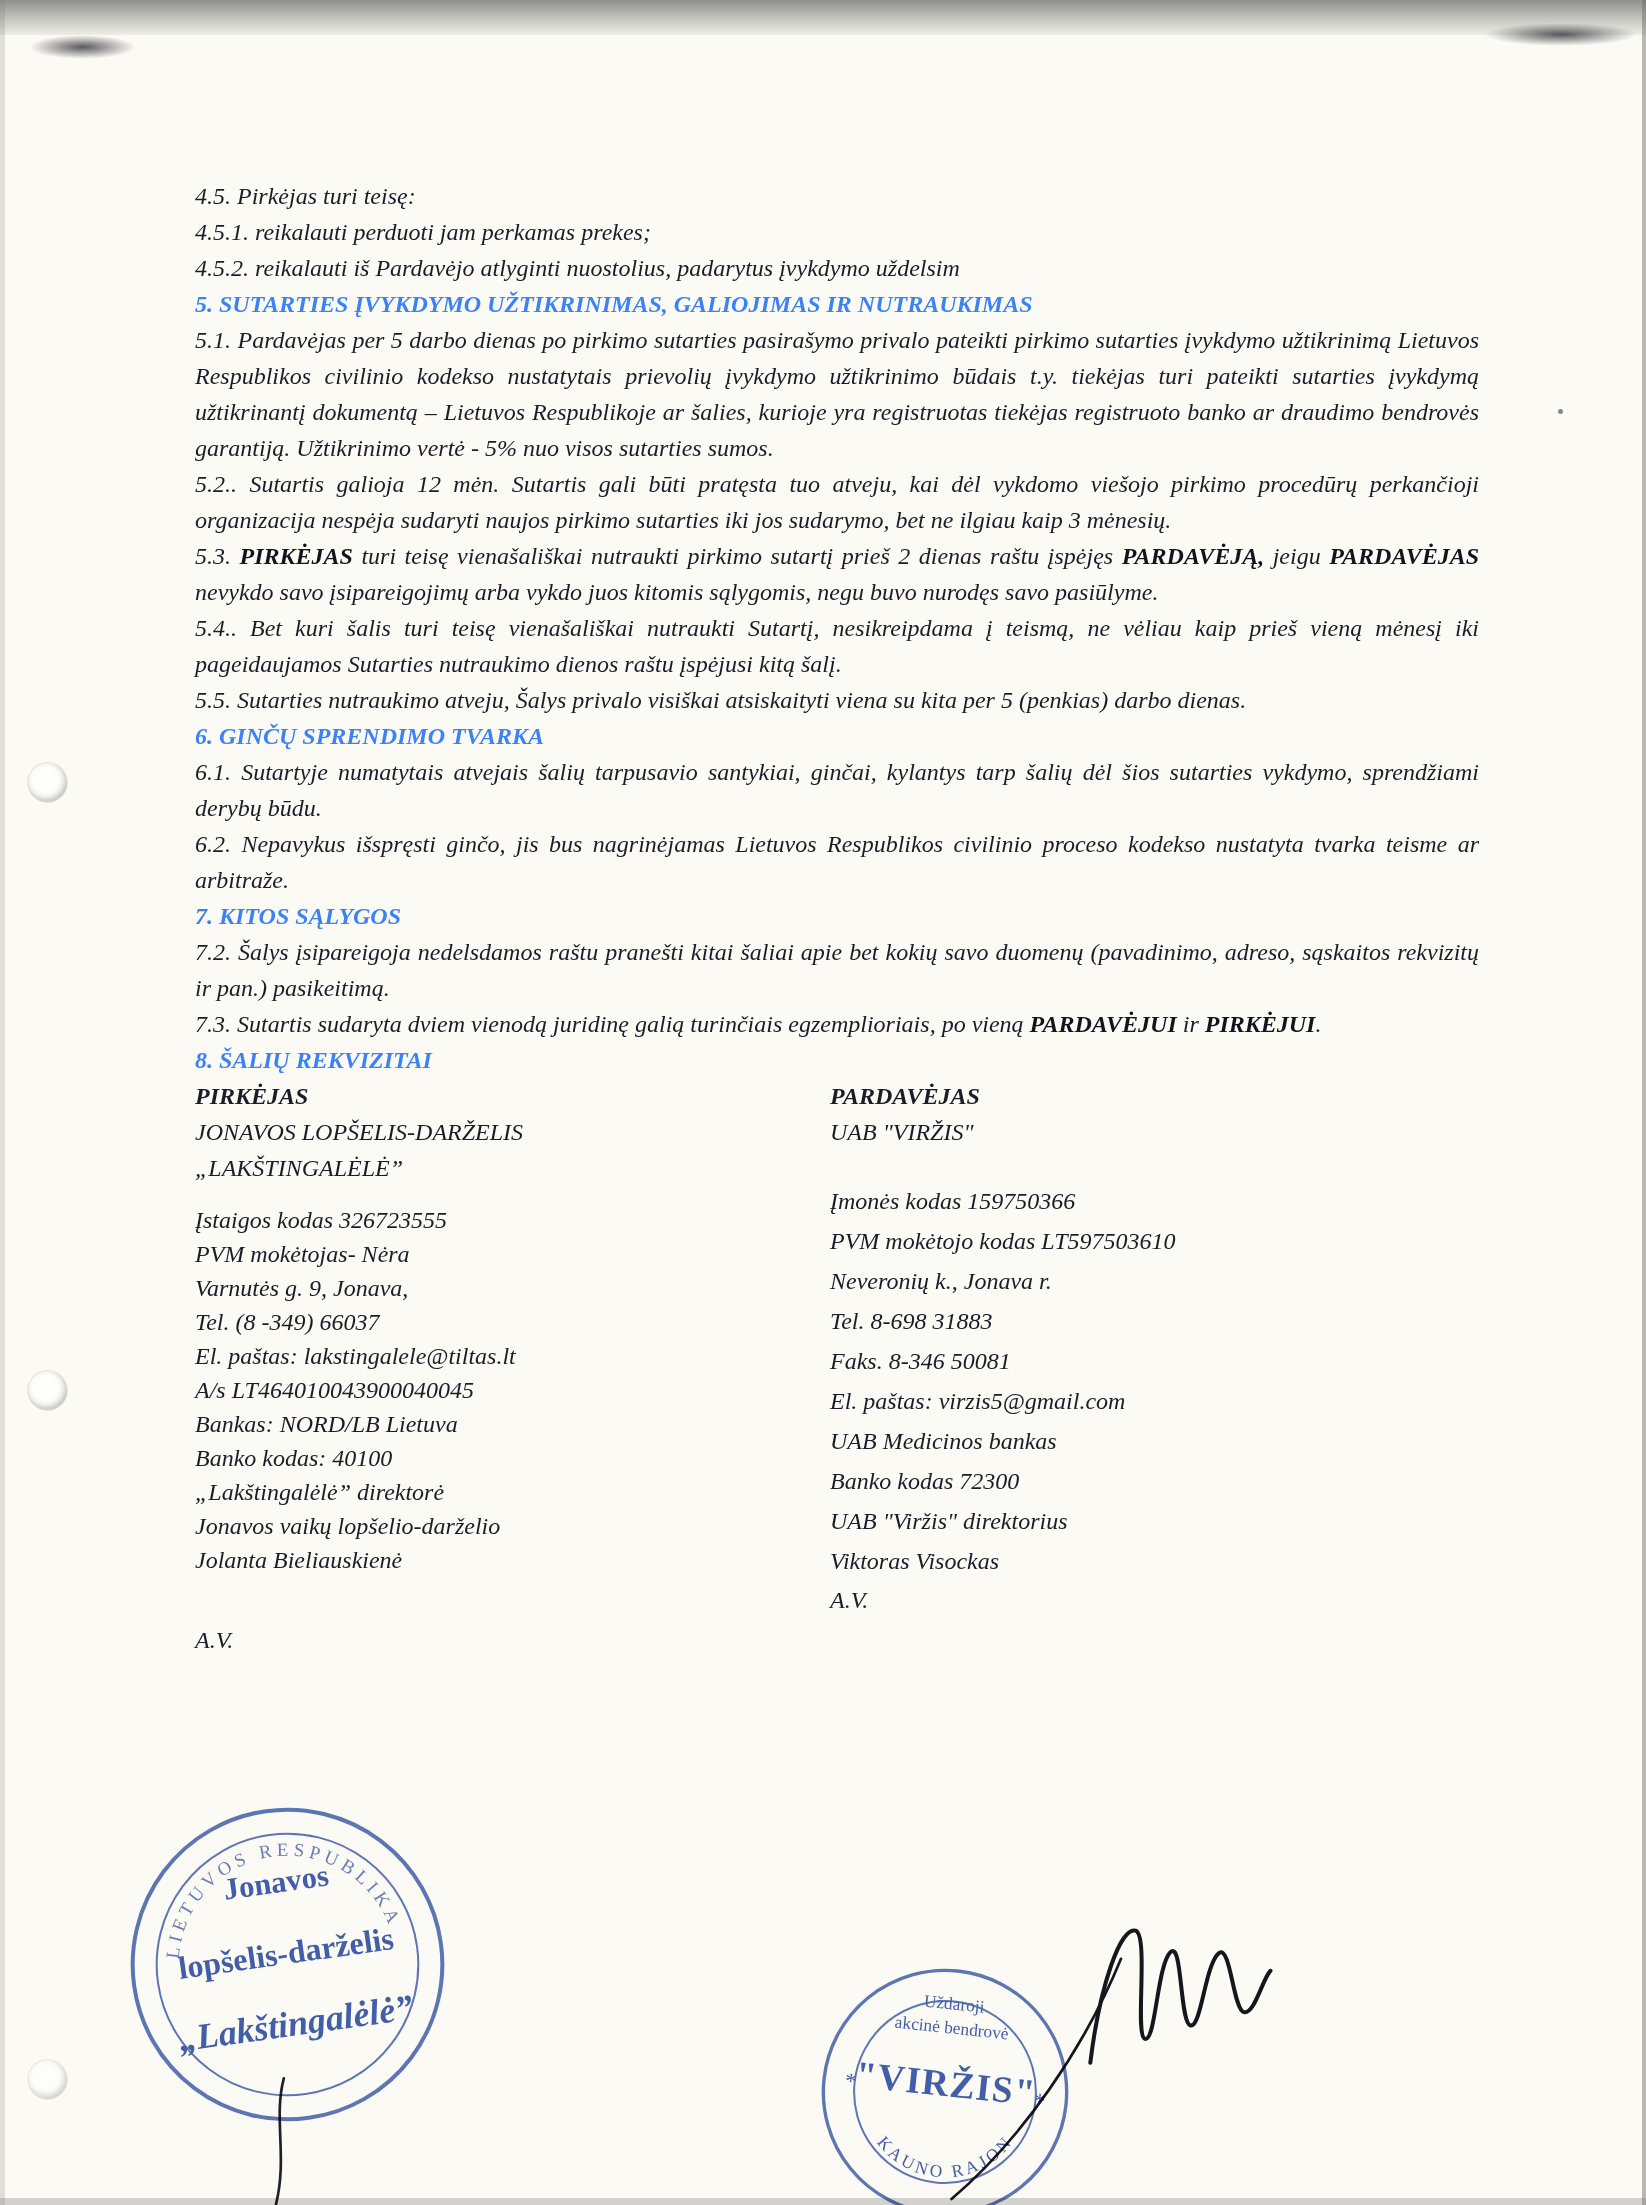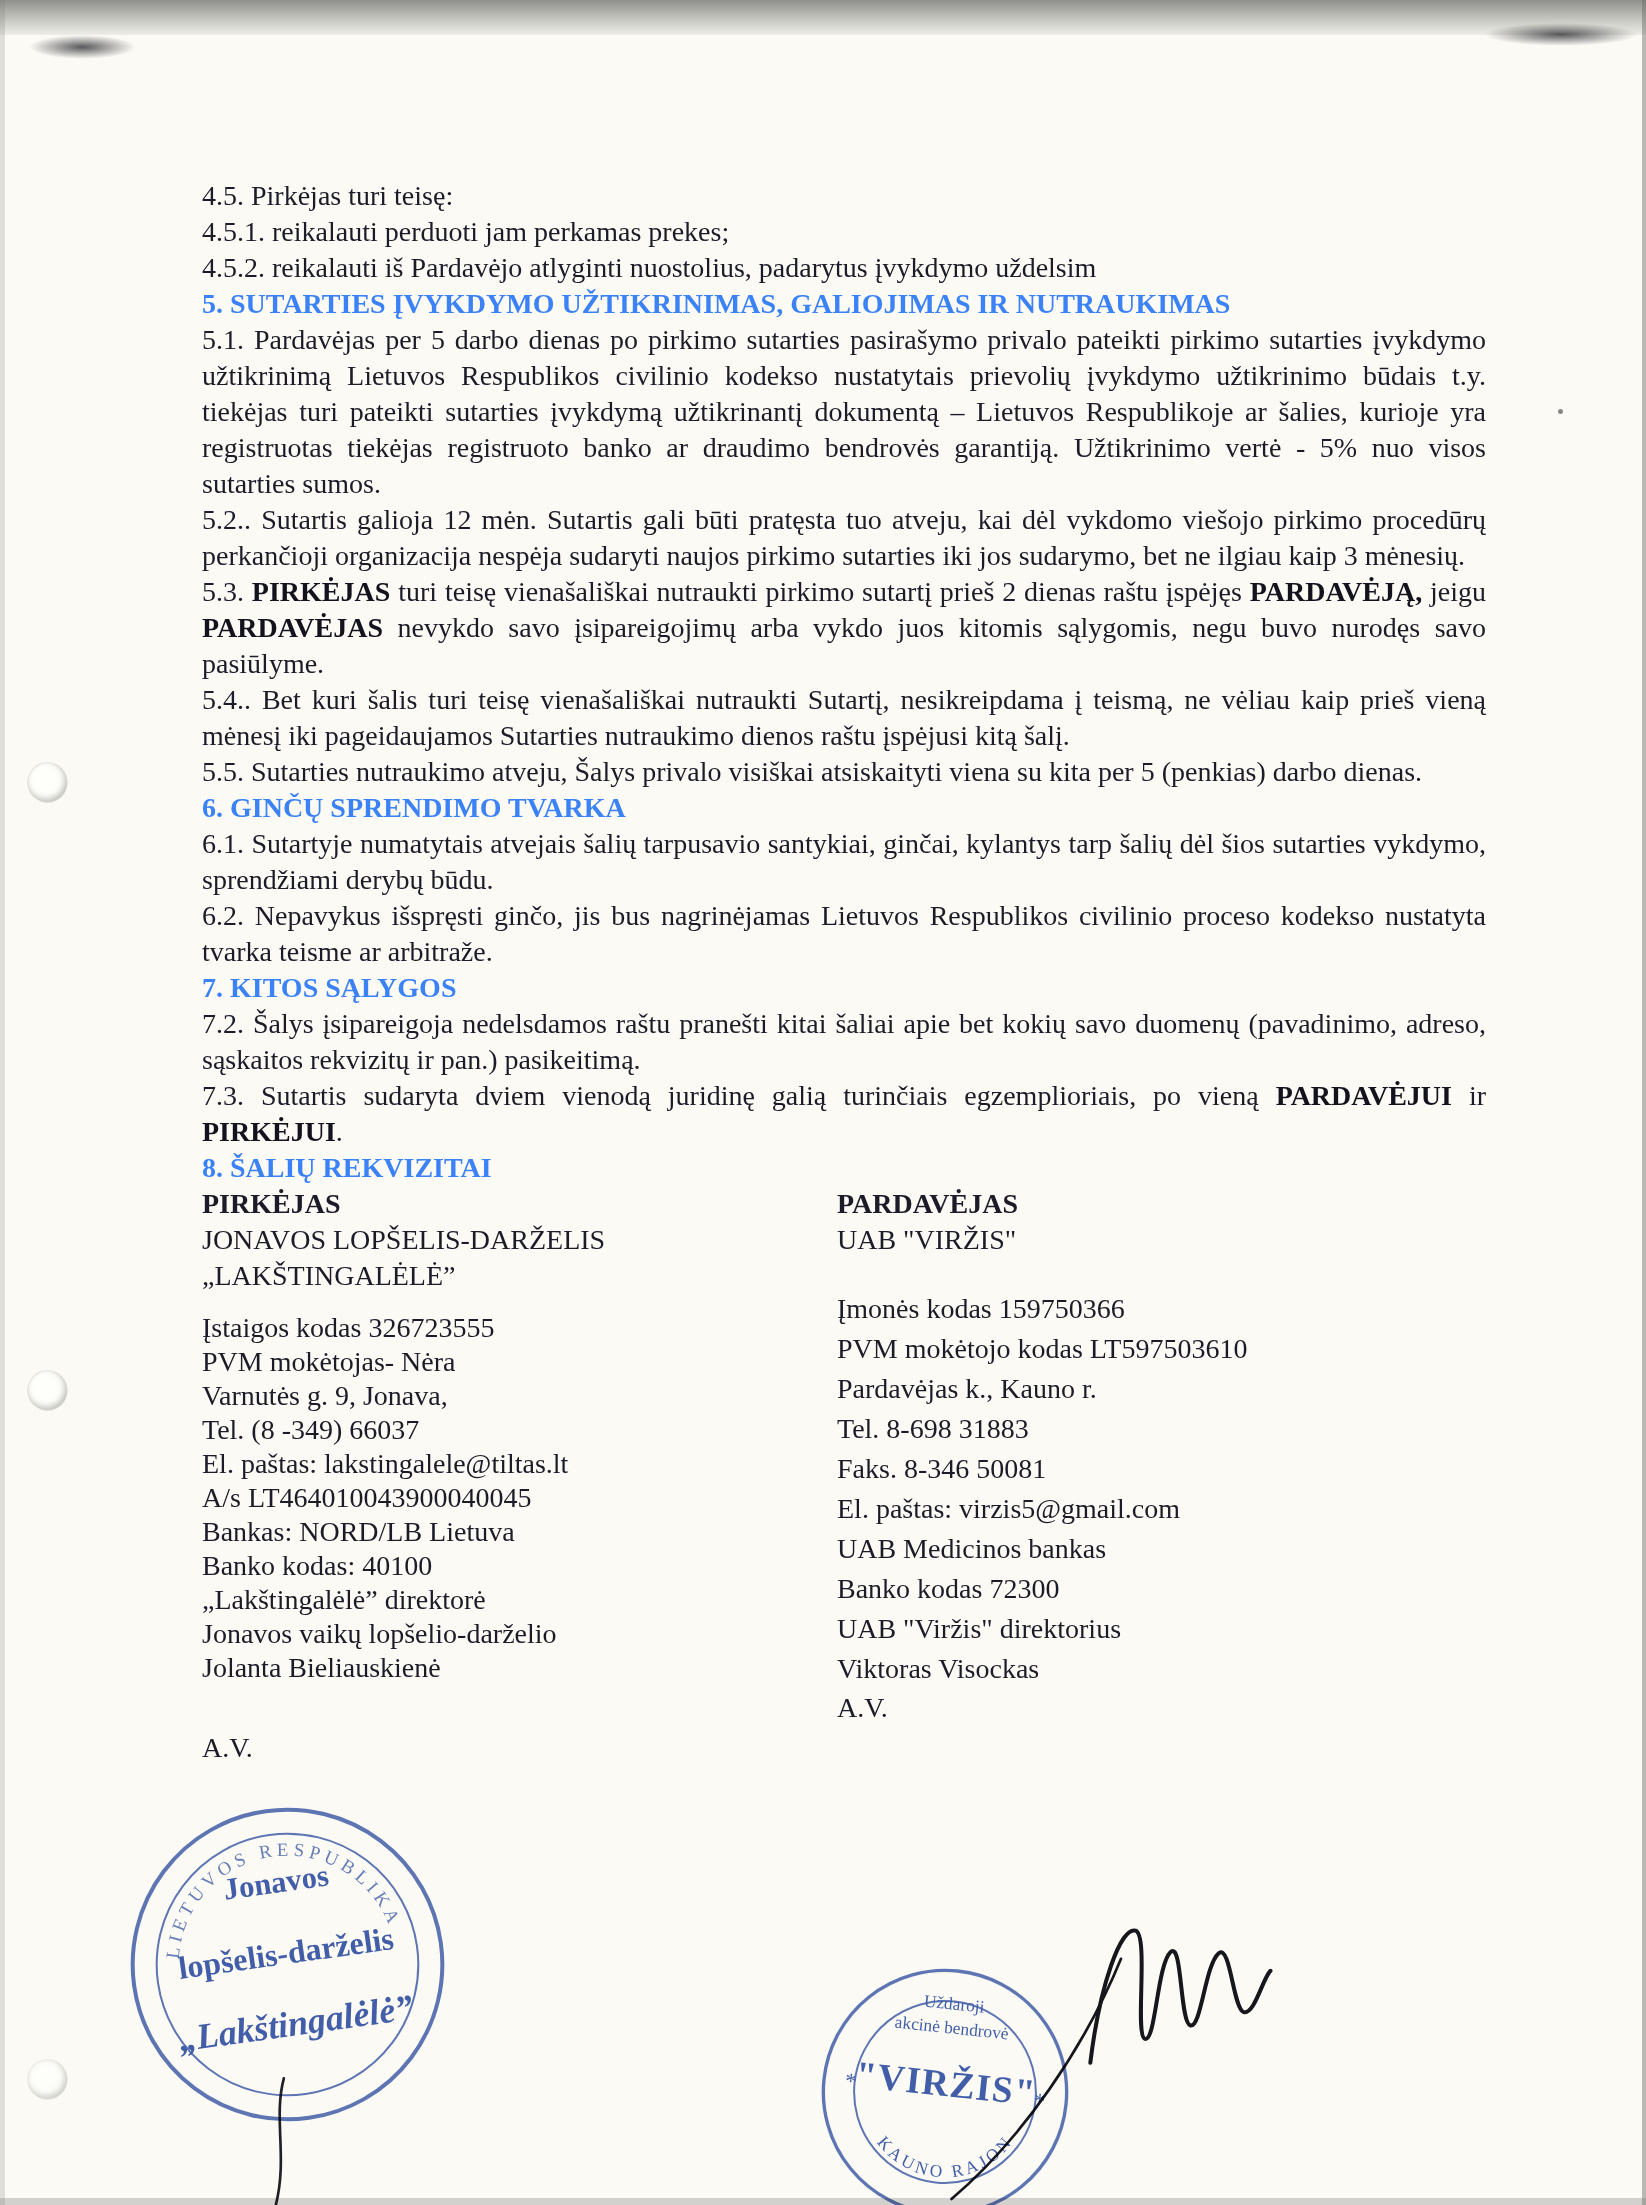--- a/index.html
+++ b/index.html
@@ -17,22 +17,22 @@
   .edge-right{position:absolute;top:0;right:0;width:5.3px;height:100%;background:rgba(105,105,100,.45);}
   .edge-left{position:absolute;top:0;left:0;width:5.3px;height:100%;background:rgba(125,125,120,.22);}
   .edge-bottom{position:absolute;left:0;bottom:0;width:100%;height:6.7px;background:rgba(125,125,120,.32);}
   .speck{position:absolute;width:5.3px;height:5.3px;border-radius:50%;background:rgba(40,40,46,.55);}
   .punch{position:absolute;left:28px;width:39px;height:39px;border-radius:50%;background:#fefefb;
     box-shadow:inset -2px -2.7px 6px rgba(140,140,130,.55), 0 0 0 0.7px rgba(175,175,166,.4);}
   .punch.p1{top:763px;}
   .punch.p2{top:1371px;}
   .punch.p3{top:2060px;opacity:.8;}
   
-  .content{position:absolute;left:202px;top:178px;width:1284px;
-    font-size:28px;line-height:36px;text-align:justify;}
+  .content{position:absolute;left:195px;top:178px;width:1284px;
+    font-size:24px;line-height:36px;text-align:justify;font-style:italic;}
   .content p{margin:0;}
   .h{font-weight:700;color:#3b82f6;}
   .h5{margin-top:32px;}
   .h6{margin-top:18.7px;}
   .h8{margin-top:75px;}
   b{color:#13131d;}
   .cols{display:flex;text-align:left;}
   .col-left{width:635px;flex:0 0 635px;}
   .col-right{flex:1;}
   .role{font-weight:700;}
@@ -108,21 +108,21 @@
             <div>Jolanta Bieliauskienė</div>
           </div>
         <div class="av-left">A.V.</div>
       </div>
       <div class="col-right">
         <div class="role">PARDAVĖJAS</div>
         <div>UAB "VIRŽIS"</div>
         <div class="details details-right">
             <div>Įmonės kodas  159750366</div>
             <div>PVM mokėtojo kodas LT597503610</div>
-            <div>Pardavėjas k., Kauno r.</div>
+            <div>Neveronių k., Jonava r.</div>
             <div>Tel. 8-698 31883</div>
             <div>Faks. 8-346 50081</div>
             <div>El. paštas: virzis5@gmail.com</div>
             <div>UAB Medicinos bankas</div>
             <div>Banko kodas 72300</div>
             <div>UAB "Viržis" direktorius</div>
             <div>Viktoras Visockas</div>
           </div>
         <div class="av-right">A.V.</div>
       </div>

